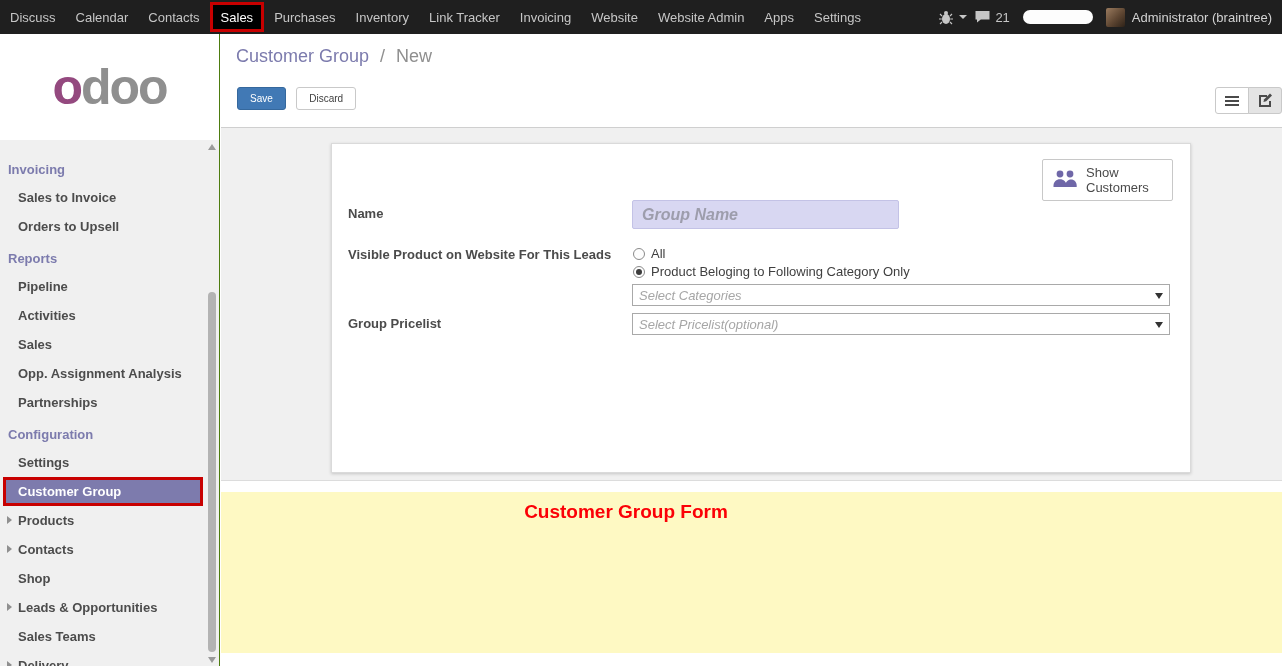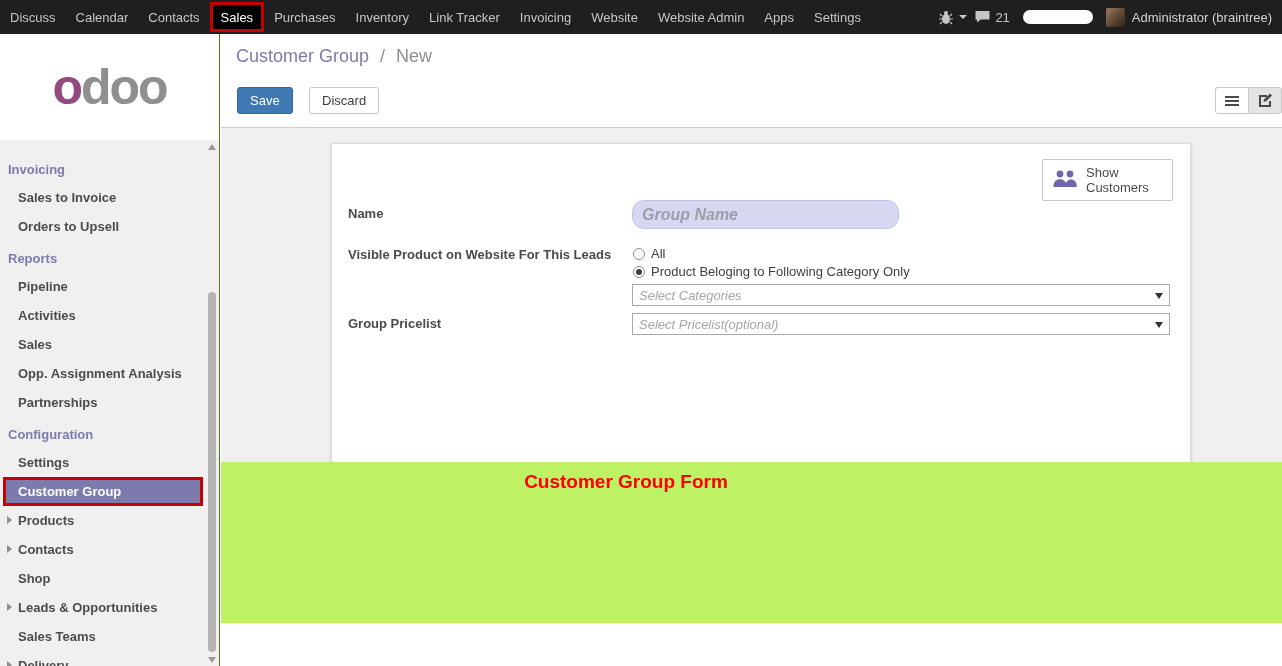--- a/index.html
+++ b/index.html
@@ -36,57 +36,57 @@
   .sb-down { position:absolute; bottom:3px; left:2px; width:0; height:0; border-left:4px solid transparent; border-right:4px solid transparent; border-top:6px solid #9a9a9a; cursor:pointer; }
 
   
   .main { position:absolute; top:34px; left:221px; width:1061px; height:632px; background:#fff; }
   .control-panel { position:relative; height:94px; background:#fff; border-bottom:1px solid #cfcfcf; }
   .breadcrumb { position:absolute; left:15px; top:12px; font-size:18px; }
   .bc-parent { color:#7c7bad; cursor:pointer; text-decoration:none; }
   .bc-sep { color:#8f8f8f; margin:0 6px; }
   .bc-current { color:#8f8f8f; }
   .cp-buttons { position:absolute; left:16px; top:53px; }
-  .btn { font-family:"Liberation Sans", sans-serif; font-size:13px; border-radius:3px; padding:5px 12px; cursor:pointer; }
+  .btn { font-family:"Liberation Sans", sans-serif; font-size:10px; border-radius:3px; padding:5px 12px; cursor:pointer; }
   .btn.primary { background:#4179b5; border:1px solid #35689d; color:#fff; }
-  .btn.plain { background:#fff; border:1px solid #c9c9c9; color:#404040; margin-left:12px; }
+  .btn.plain { background:#fff; border:1px solid #c9c9c9; color:#404040; margin-left:6px; }
   .switcher { position:absolute; right:0; top:53px; display:flex; }
   .sw-btn { width:34px; height:27px; background:#fff; border:1px solid #c9c9c9; display:flex; align-items:center; justify-content:center; cursor:pointer; }
   .sw-btn:first-child { border-radius:3px 0 0 3px; }
   .sw-btn:last-child { border-radius:0 3px 3px 0; margin-left:-1px; }
   .sw-btn.active { background:#e4e4e4; }
   .list-icon i { display:block; width:14px; height:2px; background:#4a4a4a; margin:2px 0; }
 
   .content { position:absolute; top:94px; left:0; width:1061px; height:353px; background:#f0f0f0; border-bottom:1px solid #dcdcdc; }
   .sheet { position:relative; width:860px; height:330px; margin:15px 0 0 110px; background:#fff; border:1px solid #dadada; box-shadow:0 1px 3px rgba(0,0,0,.18); }
 
   .show-customers { position:absolute; top:15px; right:17px; width:131px; height:41px; background:#fff; border:1px solid #c8c8c8; border-radius:2px; display:flex; align-items:center; gap:7px; padding:20px 8px; cursor:pointer; }
   .sc-label { font-size:13px; color:#4a4a4a; text-align:left; line-height:15px; width:68px; }
 
   .flabel { position:absolute; left:16px; font-size:13px; font-weight:bold; color:#4b4b4b; }
   .lbl-name { top:62px; }
   .lbl-vis { top:103px; }
   .lbl-pricelist { top:172px; }
 
-  .name-input { position:absolute; left:300px; top:56px; width:267px; height:29px; background:#d8d7f2; border:1px solid #c3c2e6; border-radius:12px; padding:11px 9px; font-family:"Liberation Sans", sans-serif; font-size:16px; color:#333; }
+  .name-input { position:absolute; left:300px; top:56px; width:267px; height:29px; background:#d8d7f2; border:1px solid #c3c2e6; border-radius:2px; padding:11px 9px; font-family:"Liberation Sans", sans-serif; font-size:16px; color:#333; }
   .name-input::placeholder { color:#9d9dac; font-style:italic; font-weight:bold; opacity:1; }
 
   .radio-line { position:absolute; left:301px; display:flex; align-items:center; gap:6px; font-size:13px; color:#3f3f3f; cursor:pointer; }
   .radio-all { top:102px; }
   .radio-cat { top:120px; }
   .radio { display:inline-block; width:12px; height:12px; border:1px solid #8a8a8a; border-radius:50%; background:#fdfdfd; position:relative; }
   .radio.checked::after { content:""; position:absolute; left:2px; top:2px; width:6px; height:6px; border-radius:50%; background:#3c3c3c; }
 
   .fselect { position:absolute; left:300px; width:538px; height:22px; background:#fff; border:1px solid #a9a9a9; display:flex; align-items:center; padding:0 20px 0 6px; cursor:pointer; }
   .sel-categories { top:140px; }
   .sel-pricelist { top:169px; }
   .fselect .ph { font-size:13px; font-style:italic; color:#a6a6a6; overflow:hidden; white-space:nowrap; }
   .select-caret { position:absolute; right:6px; top:8px; width:0; height:0; border-left:4px solid transparent; border-right:4px solid transparent; border-top:6px solid #333; }
 
-  .below { position:absolute; top:428px; left:0; width:1061px; height:161px; background:#bef264; }
+  .below { position:absolute; top:458px; left:0; width:1061px; height:161px; background:#fef9c3; }
   .caption { position:absolute; left:180px; top:9px; width:450px; text-align:center; font-size:19px; font-weight:bold; color:#fb0006; }
 </style>
 </head>
 <body>
 
 <div class="screen">
 
   <header class="topbar">
     <nav class="menus">
       <a class="menu-item">Discuss</a>

